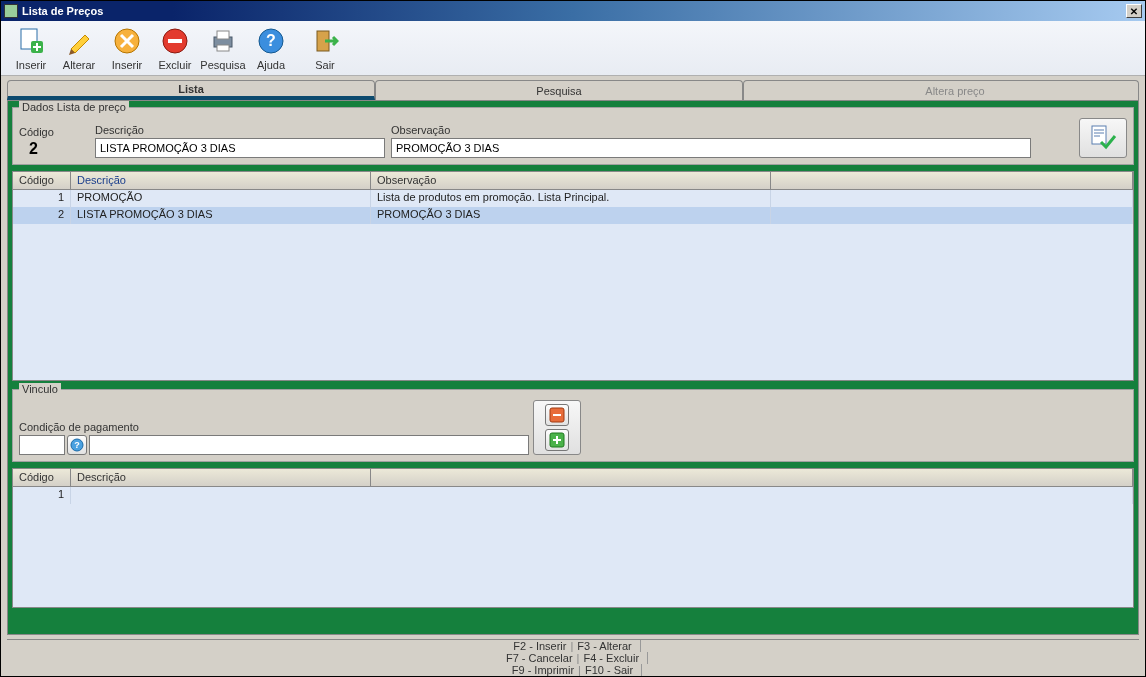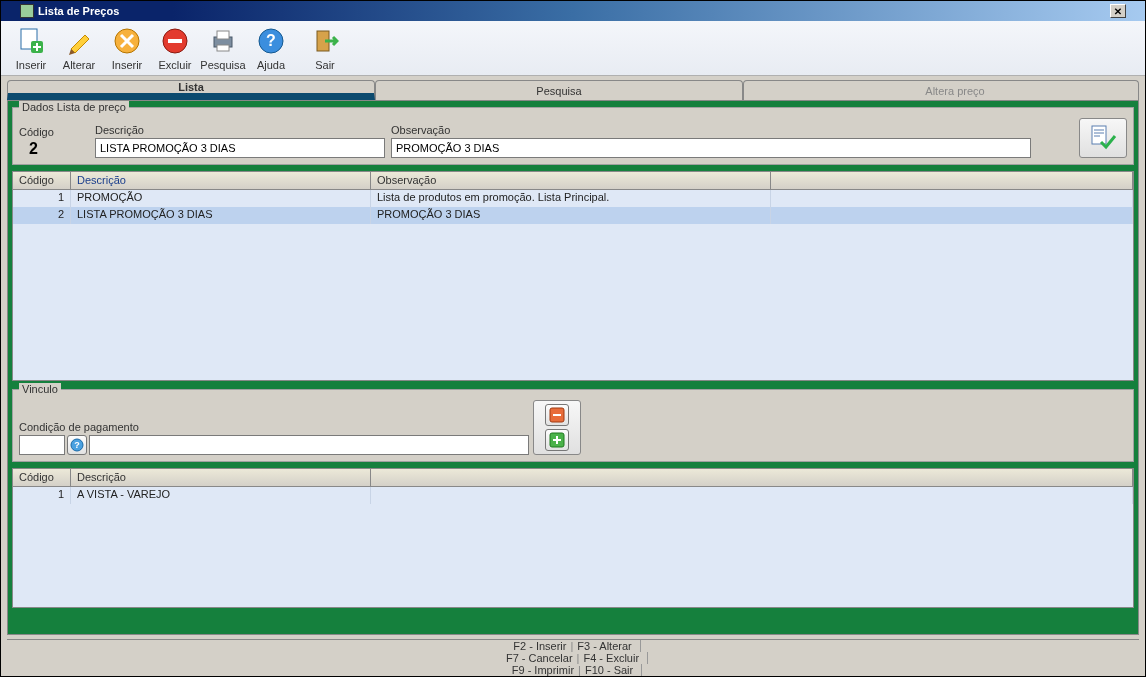--- a/index.html
+++ b/index.html
@@ -12,21 +12,21 @@
     height: 677px;
     overflow: hidden;
     border: 1px solid #000;
   }
   .titlebar {
     height: 20px;
     background: linear-gradient(to right, #0a246a 0%, #0a246a 15%, #3a6ea5 50%, #a6caf0 100%);
     color: #fff;
     display: flex;
     align-items: center;
-    padding: 0 19px;
+    padding: 0 3px;
     font-weight: bold;
     font-size: 11px;
   }
   .titlebar .app-icon {
     width: 14px; height: 14px;
     background: #9acd9a;
     border: 1px solid #333;
     margin-right: 4px;
   }
   .titlebar .spacer { flex: 1; }
@@ -79,21 +79,21 @@
     border-bottom: none;
     border-radius: 4px 4px 0 0;
     font-size: 11px;
     cursor: pointer;
     color: #333;
     position: relative;
   }
   .tab.active {
     background: #d4d0c8;
     font-weight: bold;
-    border-bottom: 7px solid #0c4a6e;
+    border-bottom: 4px solid #0c4a6e;
     z-index: 2;
   }
   .tab.disabled { color: #888; padding-left: 28px; }
   .tab-body {
     margin: 0 6px;
     border: 1px solid #888;
     border-top: 1px solid #888;
     background: #15803d;
     padding: 4px;
     height: 535px;
@@ -384,21 +384,20 @@
 
   <div class="grid" style="height:140px;">
     <div class="grid-head">
       <div class="gh" style="width:58px;">Código</div>
       <div class="gh" style="width:300px;">Descrição</div>
       <div class="gh" style="flex:1;"></div>
     </div>
     <div class="grid-body">
       <div class="grid-row">
         <div class="gc" style="width:58px;text-align:right;">1</div>
-        <div class="gc" style="width:300px;">A VISTA - VAREJO</div>
         <div class="gc" style="flex:1;"></div>
       </div>
     </div>
   </div>
 
 </div>
 
 <div class="statusbar">
   <div class="status-cell">
     <span>F2 - Inserir</span>

